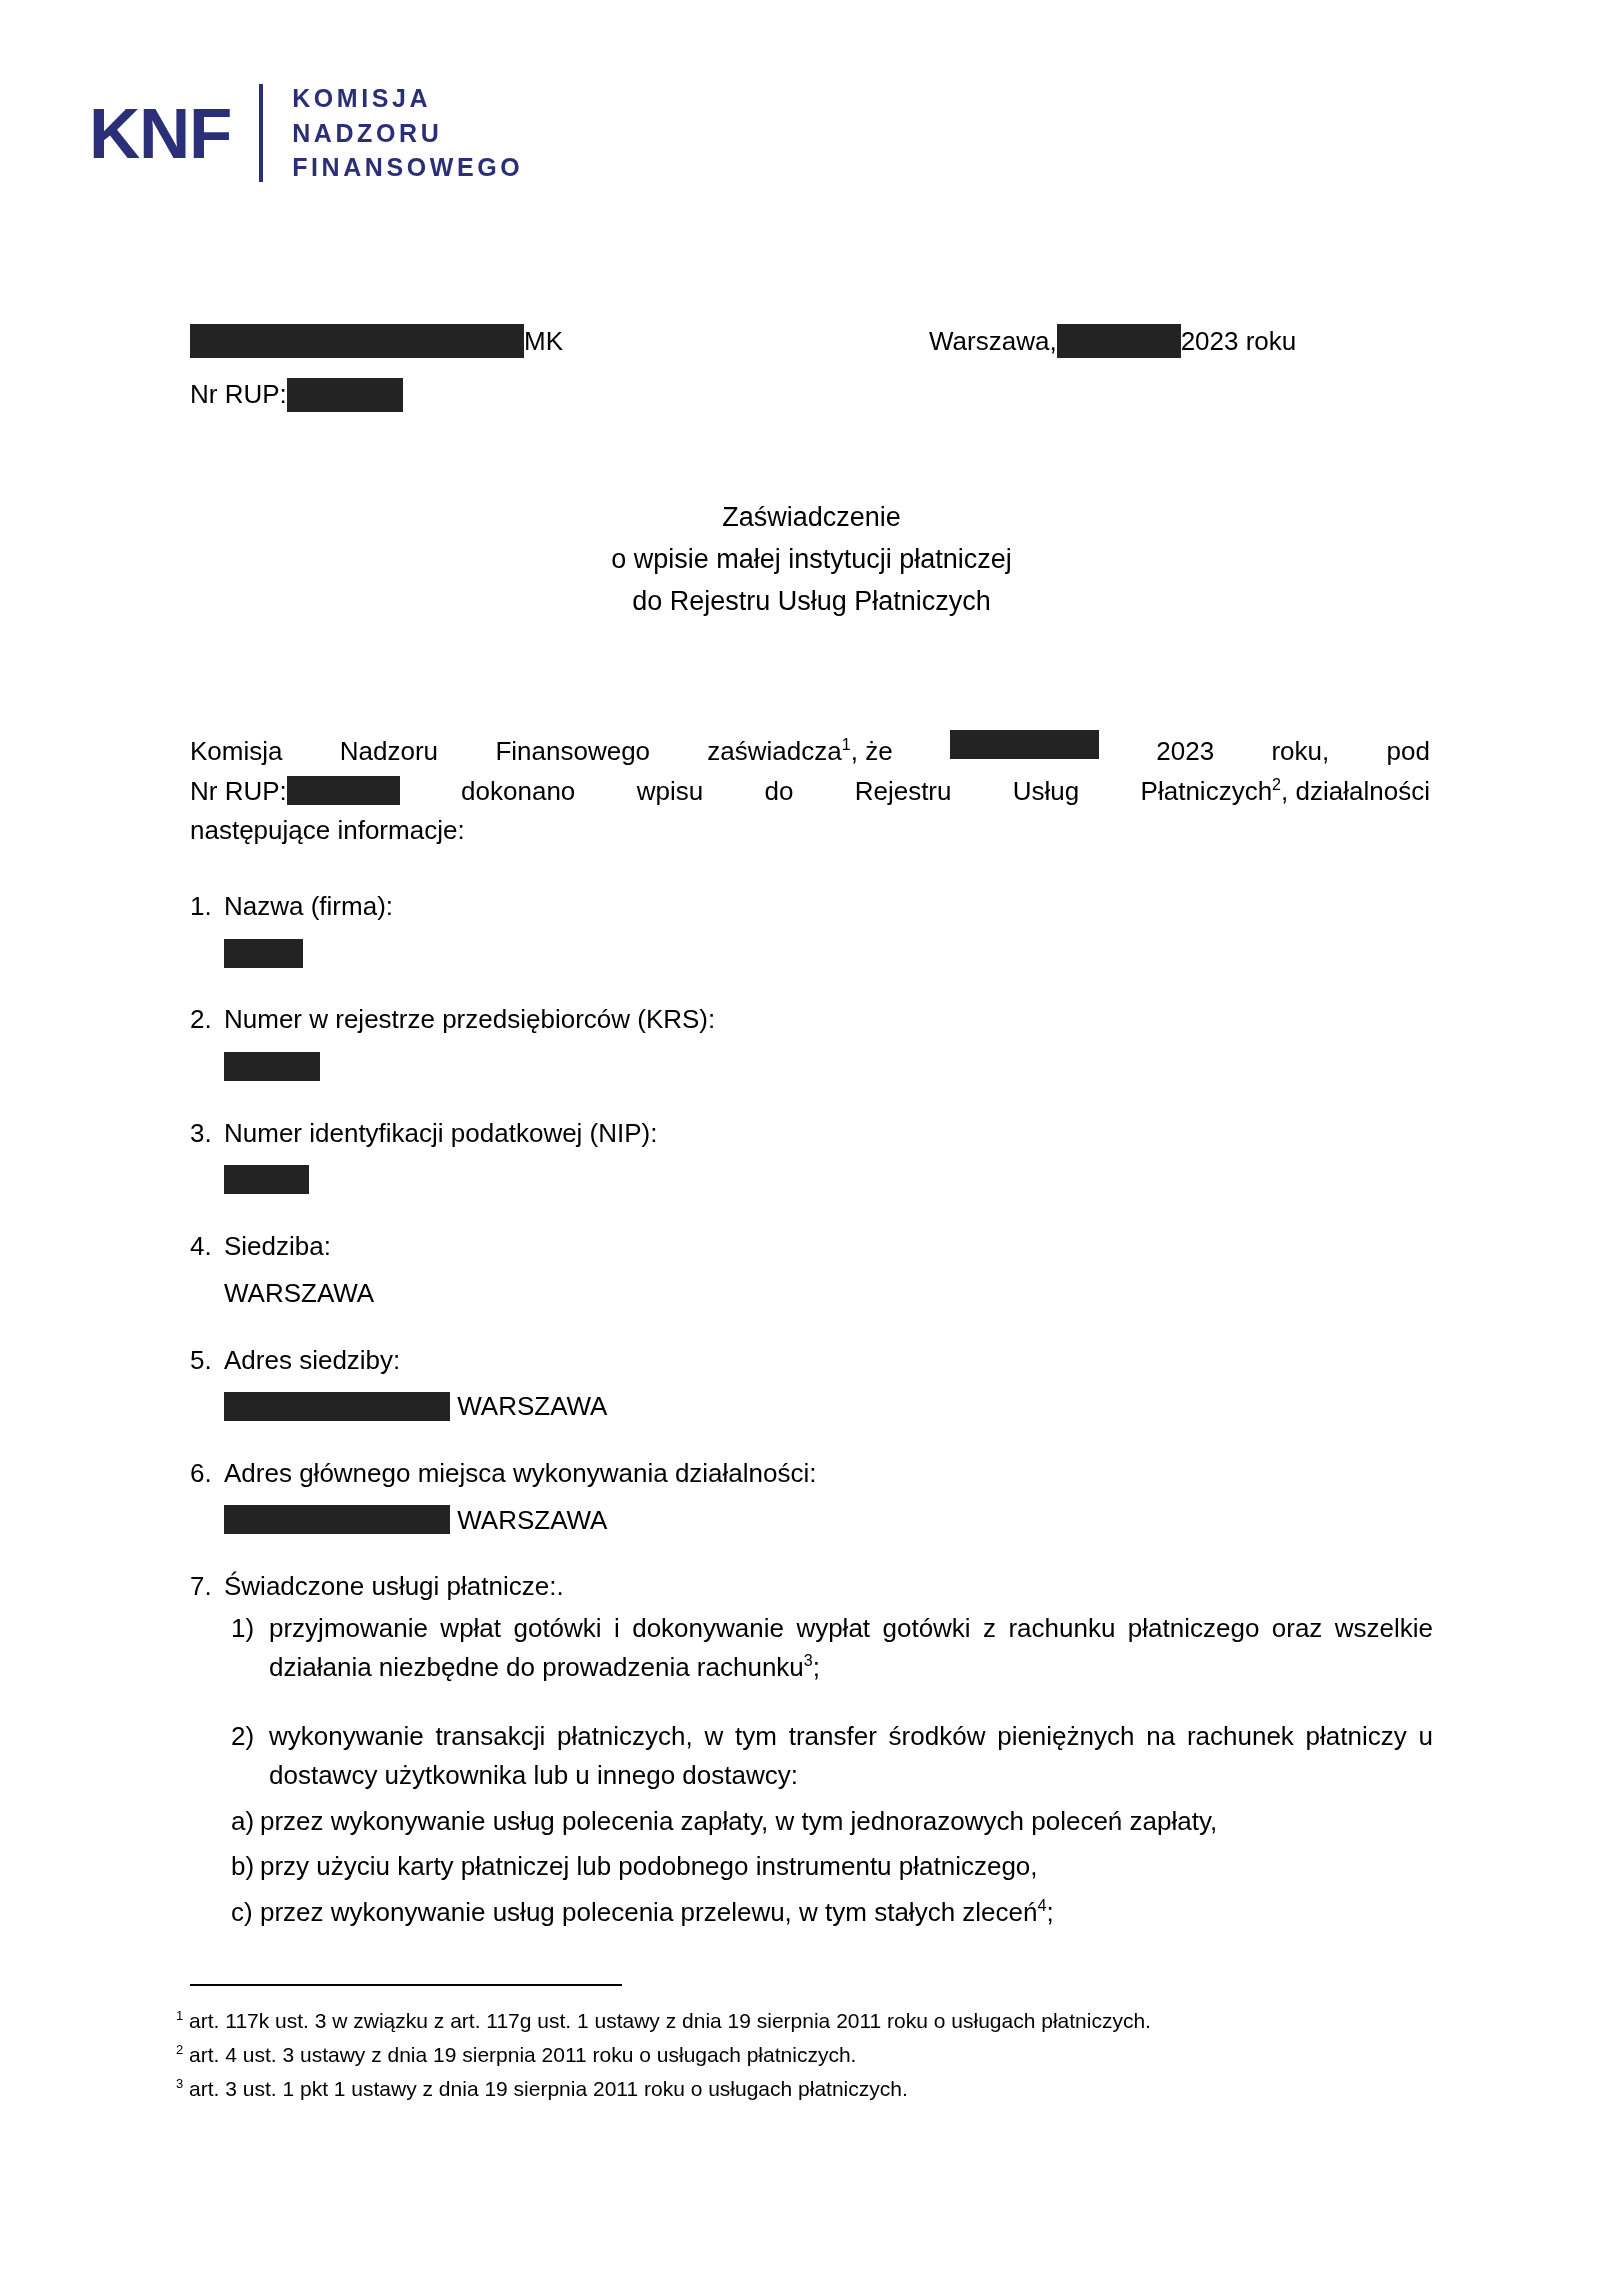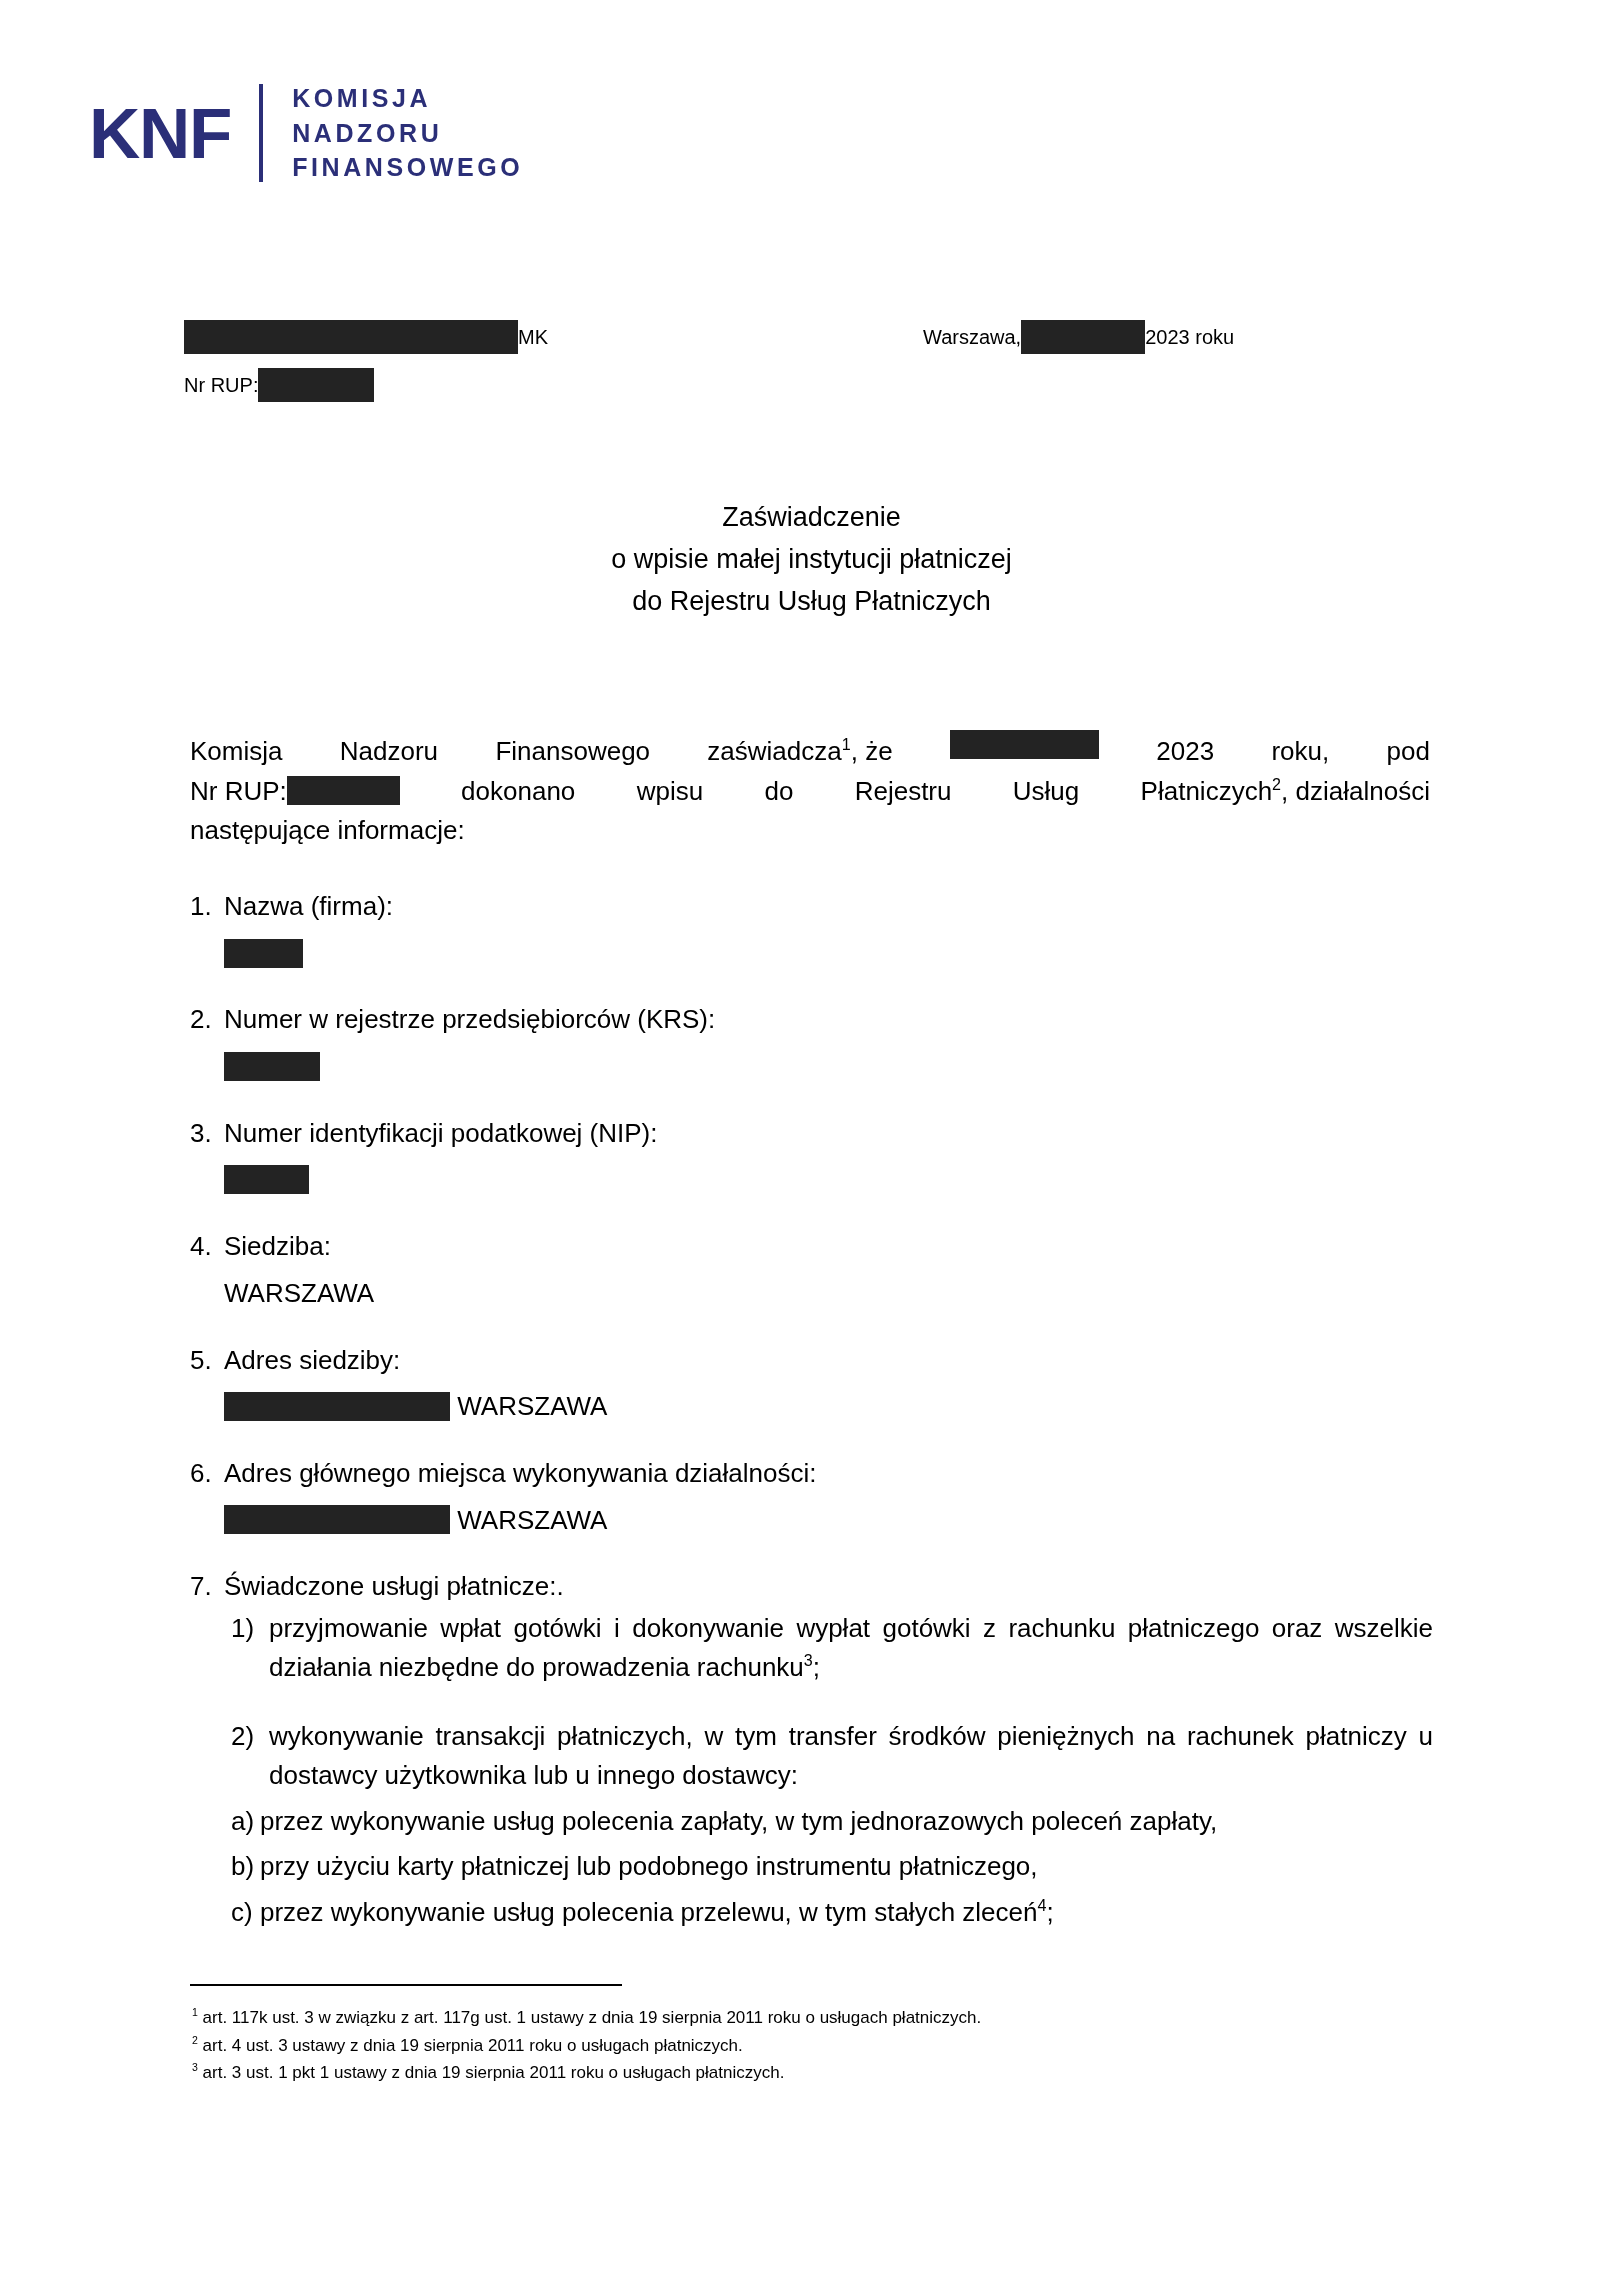--- a/index.html
+++ b/index.html
@@ -66,24 +66,24 @@
     vertical-align: middle;
     height: 29px;
     position: relative;
     top: -2px;
   }
   .redact-tall { height: 34px; }
 
   
   .meta {
     position: absolute;
-    left: 184px;
+    left: 190px;
     top: 322px;
     width: 1243px;
-    font-size: 20px;
+    font-size: 26px;
     line-height: 1.5;
   }
   .meta-row {
     display: flex;
     align-items: flex-start;
   }
   .meta-left {
     width: 739px;
     white-space: nowrap;
   }
@@ -182,24 +182,24 @@
   .fn-rule {
     position: absolute;
     left: 190px;
     top: 1984px;
     width: 432px;
     height: 2px;
     background: #000000;
   }
   .footnotes {
     position: absolute;
-    left: 192px;
+    left: 176px;
     top: 2004px;
     width: 1243px;
-    font-size: 17px;
+    font-size: 21px;
     line-height: 1.62;
   }
   .footnote { white-space: nowrap; }
 
   
   .footer {
     position: absolute;
     left: 0;
     top: 2183px;
     width: 1623px;

